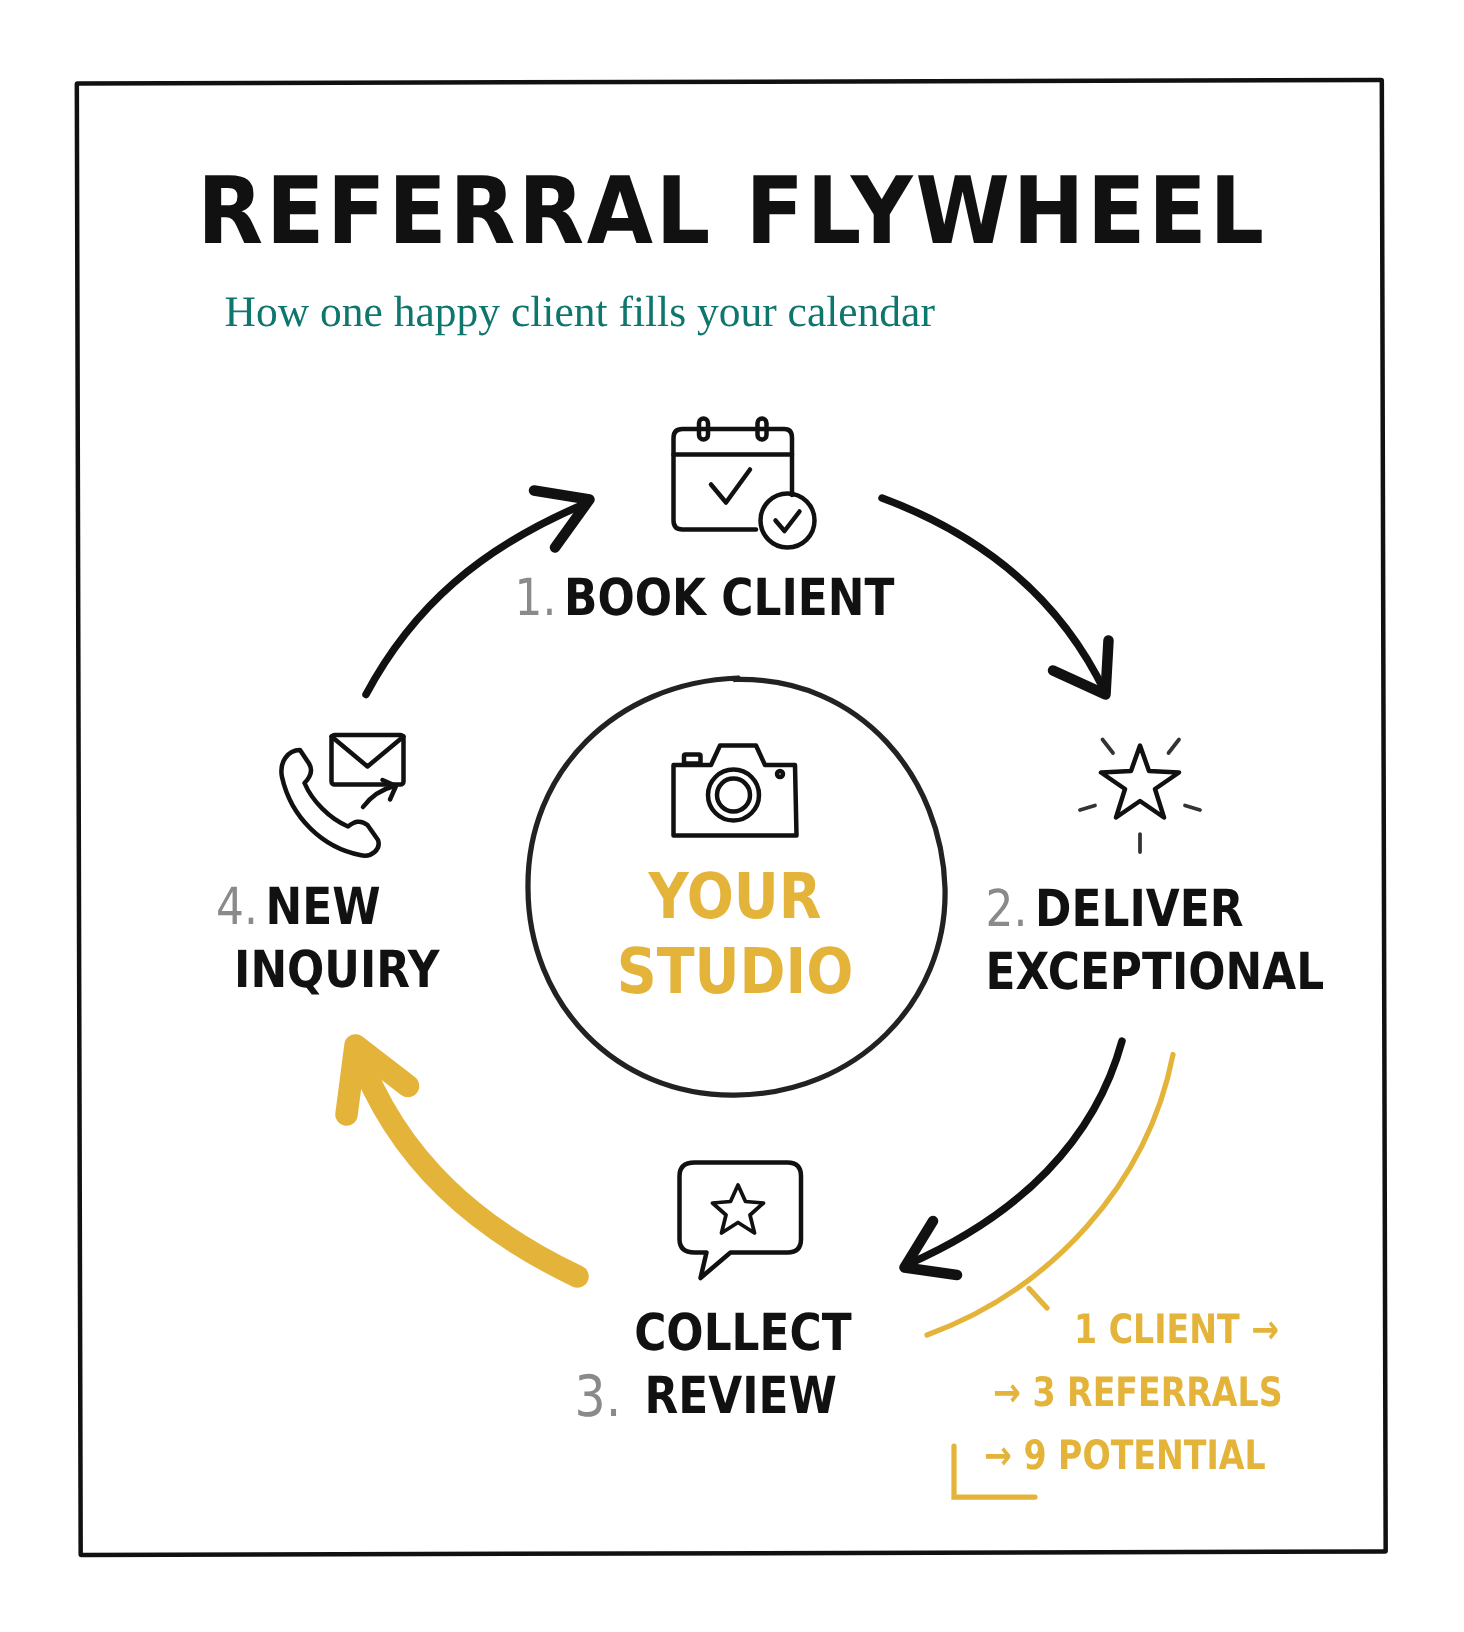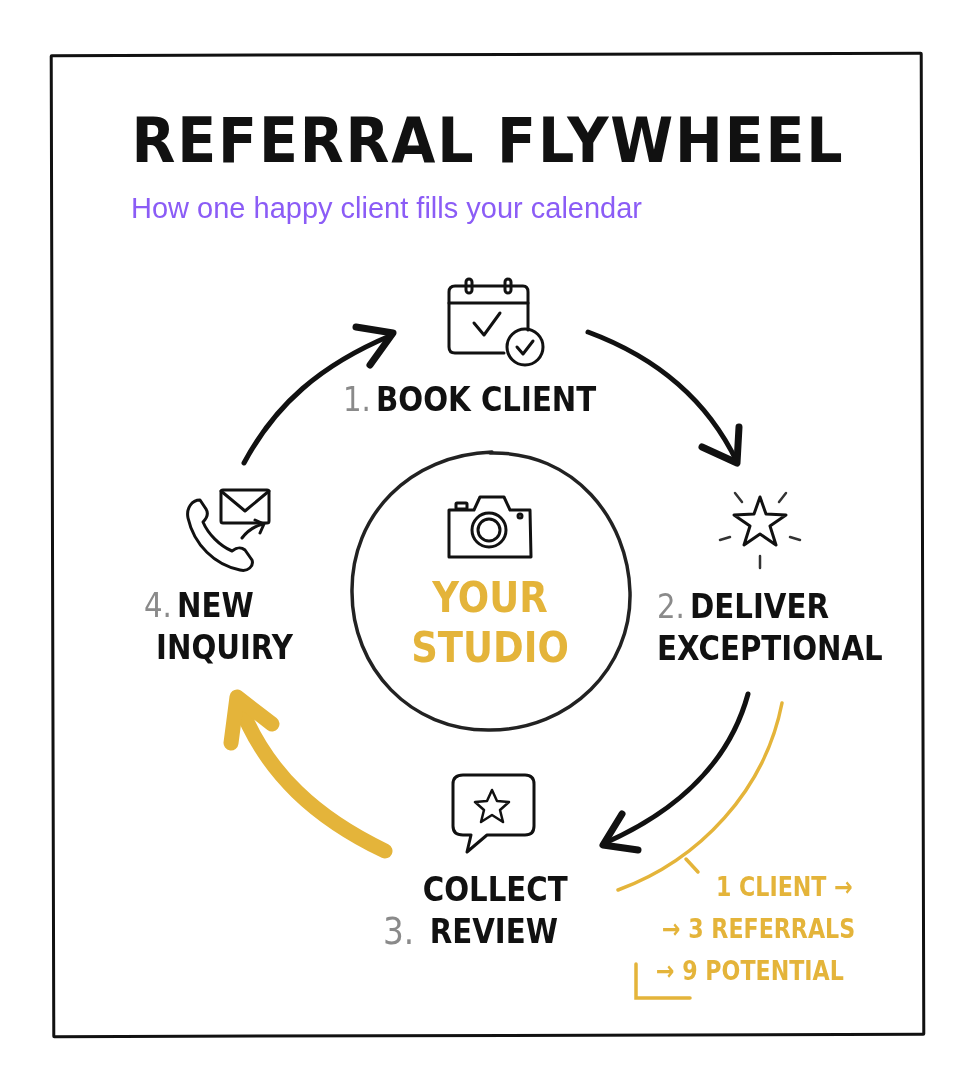--- a/index.html
+++ b/index.html
@@ -4,21 +4,21 @@
 <style>
   html, body { margin: 0; padding: 0; background: #ffffff; }
   body { width: 976px; height: 1088px; position: relative; overflow: hidden;
          font-family: "DejaVu Sans", sans-serif; color: #111; }
   .frame { position: absolute; left: 51px; top: 53px; width: 873px; height: 984px;
            border: 3px solid #111; border-radius: 2px; transform: rotate(-0.15deg); box-sizing: border-box; }
   .title { position: absolute; left: 0; width: 976px; top: 104px; text-align: center;
            font-family: "DejaVu Sans", sans-serif; font-weight: bold; font-size: 62px;
            letter-spacing: 2px; color: #111; transform: scaleX(0.92); }
   .subtitle { position: absolute; left: 0; width: 773px; top: 192px; text-align: center;
-              font-family: Liberation Sans, sans-serif; font-size: 29px; color: #8b5cf6; }
+              font-family: Liberation Serif, serif; font-size: 29px; color: #0f766e; }
   svg.art { position: absolute; left: 0; top: 0; }
   .label { position: absolute; font-family: "DejaVu Sans", sans-serif; font-weight: bold;
            font-size: 34px; line-height: 42px; color: #111; white-space: nowrap;
            transform: scaleX(0.86); transform-origin: left top; }
   .num { color: #8a8a8a; font-weight: normal; margin-right: 6px; }
   .center-text { position: absolute; left: 392px; width: 196px; text-align: center;
                  font-family: "DejaVu Sans", sans-serif; font-weight: bold; font-size: 42px;
                  line-height: 50px; color: #E4B43A; transform: scaleX(0.88); }
   .note { position: absolute; font-family: "DejaVu Sans", sans-serif; font-weight: bold;
           font-size: 27px; line-height: 42px; color: #E4B43A; white-space: nowrap;

